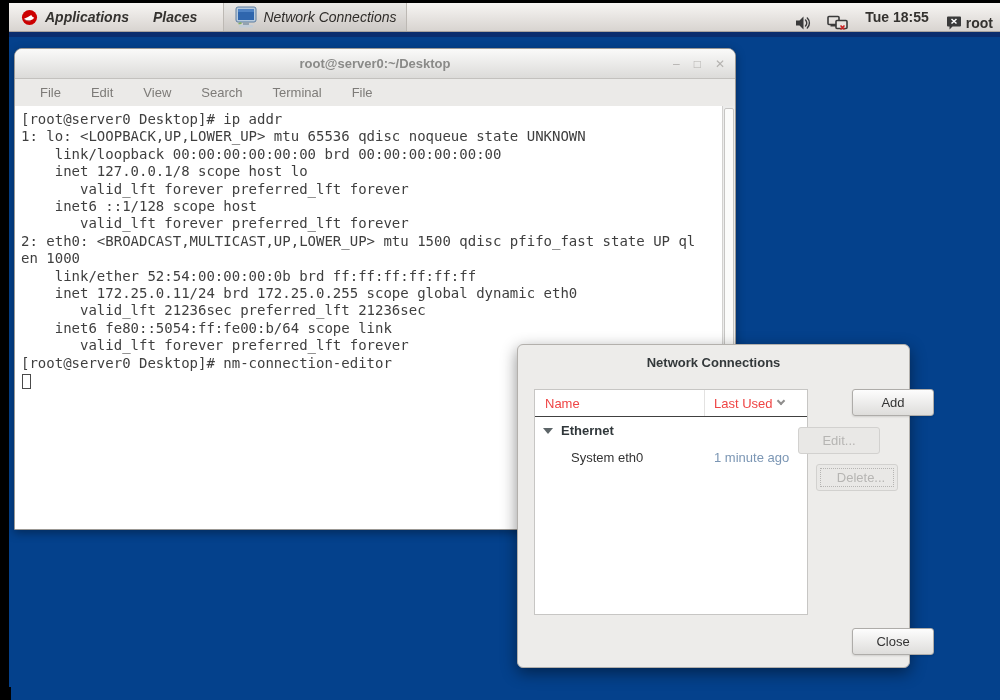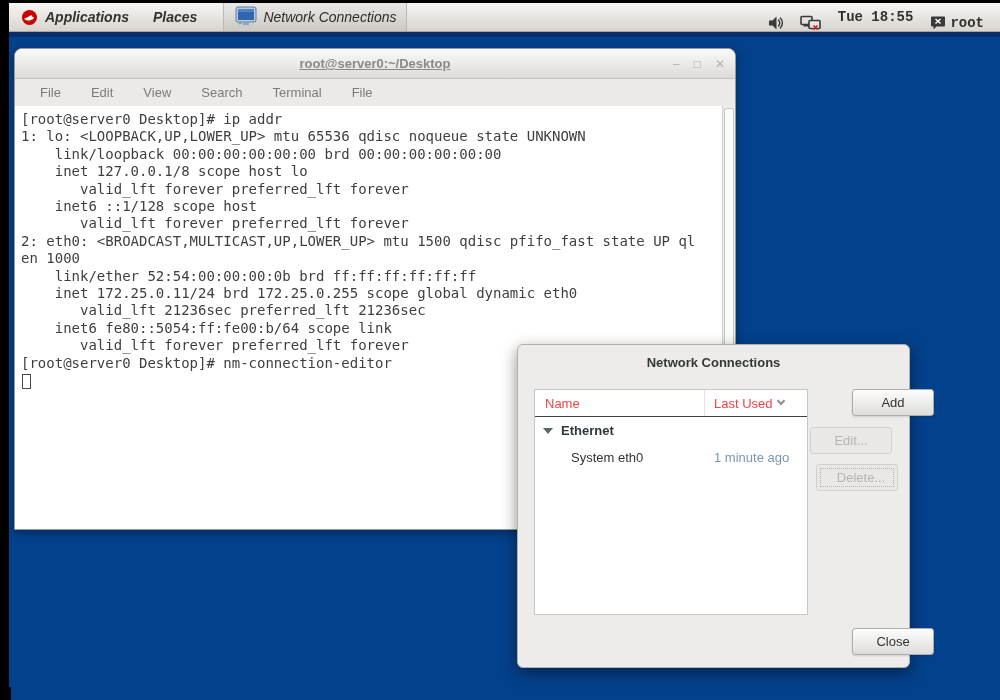--- a/index.html
+++ b/index.html
@@ -10,39 +10,39 @@
   
   .edge-left { position:absolute; left:0; top:0; width:9px; height:700px; background:#000; z-index:5; }
   .edge-top  { position:absolute; left:0; top:0; width:1000px; height:3px; background:#000; z-index:30; }
   .edge-corner { position:absolute; left:0; bottom:0; width:11px; height:13px; background:#000; z-index:6; }
 
   
   .panel { position:absolute; left:9px; top:3px; width:991px; height:29px; z-index:25;
            background:linear-gradient(#f7f5f3,#d8d4d0); border-bottom:1px solid #a9a49f;
            display:flex; align-items:center; font-size:14px; color:#34322f; }
   .panel-left { display:flex; align-items:center; height:100%;font-style:italic; }
-  .panel-right { margin-left:auto; display:flex; align-items:center; height:100%; padding-right:9px;font-family:Liberation Mono, monospace; }
+  .panel-right { margin-left:auto; display:flex; align-items:center; height:100%; padding-right:0; }
   .panel-menu { display:flex; align-items:center; gap:7px; padding:0 12px; height:100%; font-weight:bold; cursor:default; }
   .task-btn { display:flex; align-items:center; gap:5px; margin-left:14px; padding:0 10px; height:100%;
               background:rgba(0,0,0,0.05); border-left:1px solid #bdb9b4; border-right:1px solid #bdb9b4; }
   .task-btn span { font-weight:normal; color:#2f2d2a; }
   .panel-applet { display:flex; align-items:flex-end; padding:0 7px; height:100%; }
   .clock { font-weight:bold; padding:0 10px; }
   .user-label { font-weight:bold; padding-left:4px; }
 
   
   .navy-band { position:absolute; left:9px; top:32px; width:991px; height:5px; background:#0a2d6e; z-index:4; }
 
   
   .term { position:absolute; left:14px; top:48px; width:722px; height:482px; z-index:10;
           border:1px solid #9b9894; border-radius:8px 8px 1px 1px;
           box-shadow:0 3px 10px rgba(0,0,0,0.35); background:#fff; }
   .term-titlebar { height:30px; background:linear-gradient(#fafaf9,#dcdbd9); border-bottom:1px solid #c3c1be;
                    border-radius:7px 7px 0 0; display:flex; align-items:center; position:relative; }
-  .term-title { position:absolute; left:0; right:0; text-align:center; font-size:13px; font-weight:bold; color:#8a8a88;text-decoration:underline; }
+  .term-title { position:absolute; left:0; right:0; text-align:center; font-size:13px; font-weight:bold; color:#8a8a88; }
   .term-winbtns { position:absolute; right:10px; display:flex; gap:14px; }
   .winbtn { color:#b4b2af; font-size:12px; line-height:12px; cursor:default; }
   .term-menubar { height:27px; background:#ebeae8; display:flex; align-items:center; padding-left:14px; gap:8px; }
   .term-menuitem { font-size:13px; color:#7d7b78; padding:0 11px; }
   .term-body { position:relative; height:423px; background:#fff; border-radius:0 0 0 1px; overflow:hidden; }
   .term-pre { margin:0; padding:5px 16px 0 6px; font-family:"DejaVu Sans Mono", monospace;
               font-size:14px; line-height:17.4px; color:#3f3f3f; white-space:pre; }
   .term-cursor { display:block; width:9px; height:15px; border:1px solid #4a4a4a; margin:2px 0 0 7px; }
   .term-scrollbar { position:absolute; right:0; top:0; bottom:0; width:13px; background:#ececeb; border-left:1px solid #d2d1cf; }
   .term-scrollthumb { position:absolute; right:1px; top:2px; width:10px; height:250px;
@@ -68,21 +68,21 @@
   .row-conn { height:26px; display:flex; align-items:center; font-size:13px; }
   .row-conn .cell-name { width:170px; padding-left:36px; color:#333; }
   .row-conn .cell-last { padding-left:9px; color:#7b96b4; }
 
   .btn { position:absolute; width:82px; height:27px; border-radius:3px; font-size:13px;
          display:flex; align-items:center; justify-content:center; font-family:"Liberation Sans",sans-serif; }
   .btn-enabled { background:linear-gradient(#fdfdfd,#dedddb); border:1px solid #aeaca9; color:#333;
                  box-shadow:0 1px 2px rgba(0,0,0,0.12);margin-left:36px; }
   .btn-disabled { background:#e9e8e6; border:1px solid #d2d1cf; color:#b6b5b3; }
   .btn-add { left:298px; top:44px; }
-  .btn-edit { left:292px; top:82px; }
+  .btn-edit { left:280px; top:82px; }
   .btn-delete { left:298px; top:119px; outline:1px dotted #b6b5b3; outline-offset:-5px;padding-left:8px; }
   .btn-close { left:298px; top:283px; }
 
   svg { display:block; }
 </style>
 </head>
 <body>
 
 <div class="screen">
   <div class="navy-band"></div>

